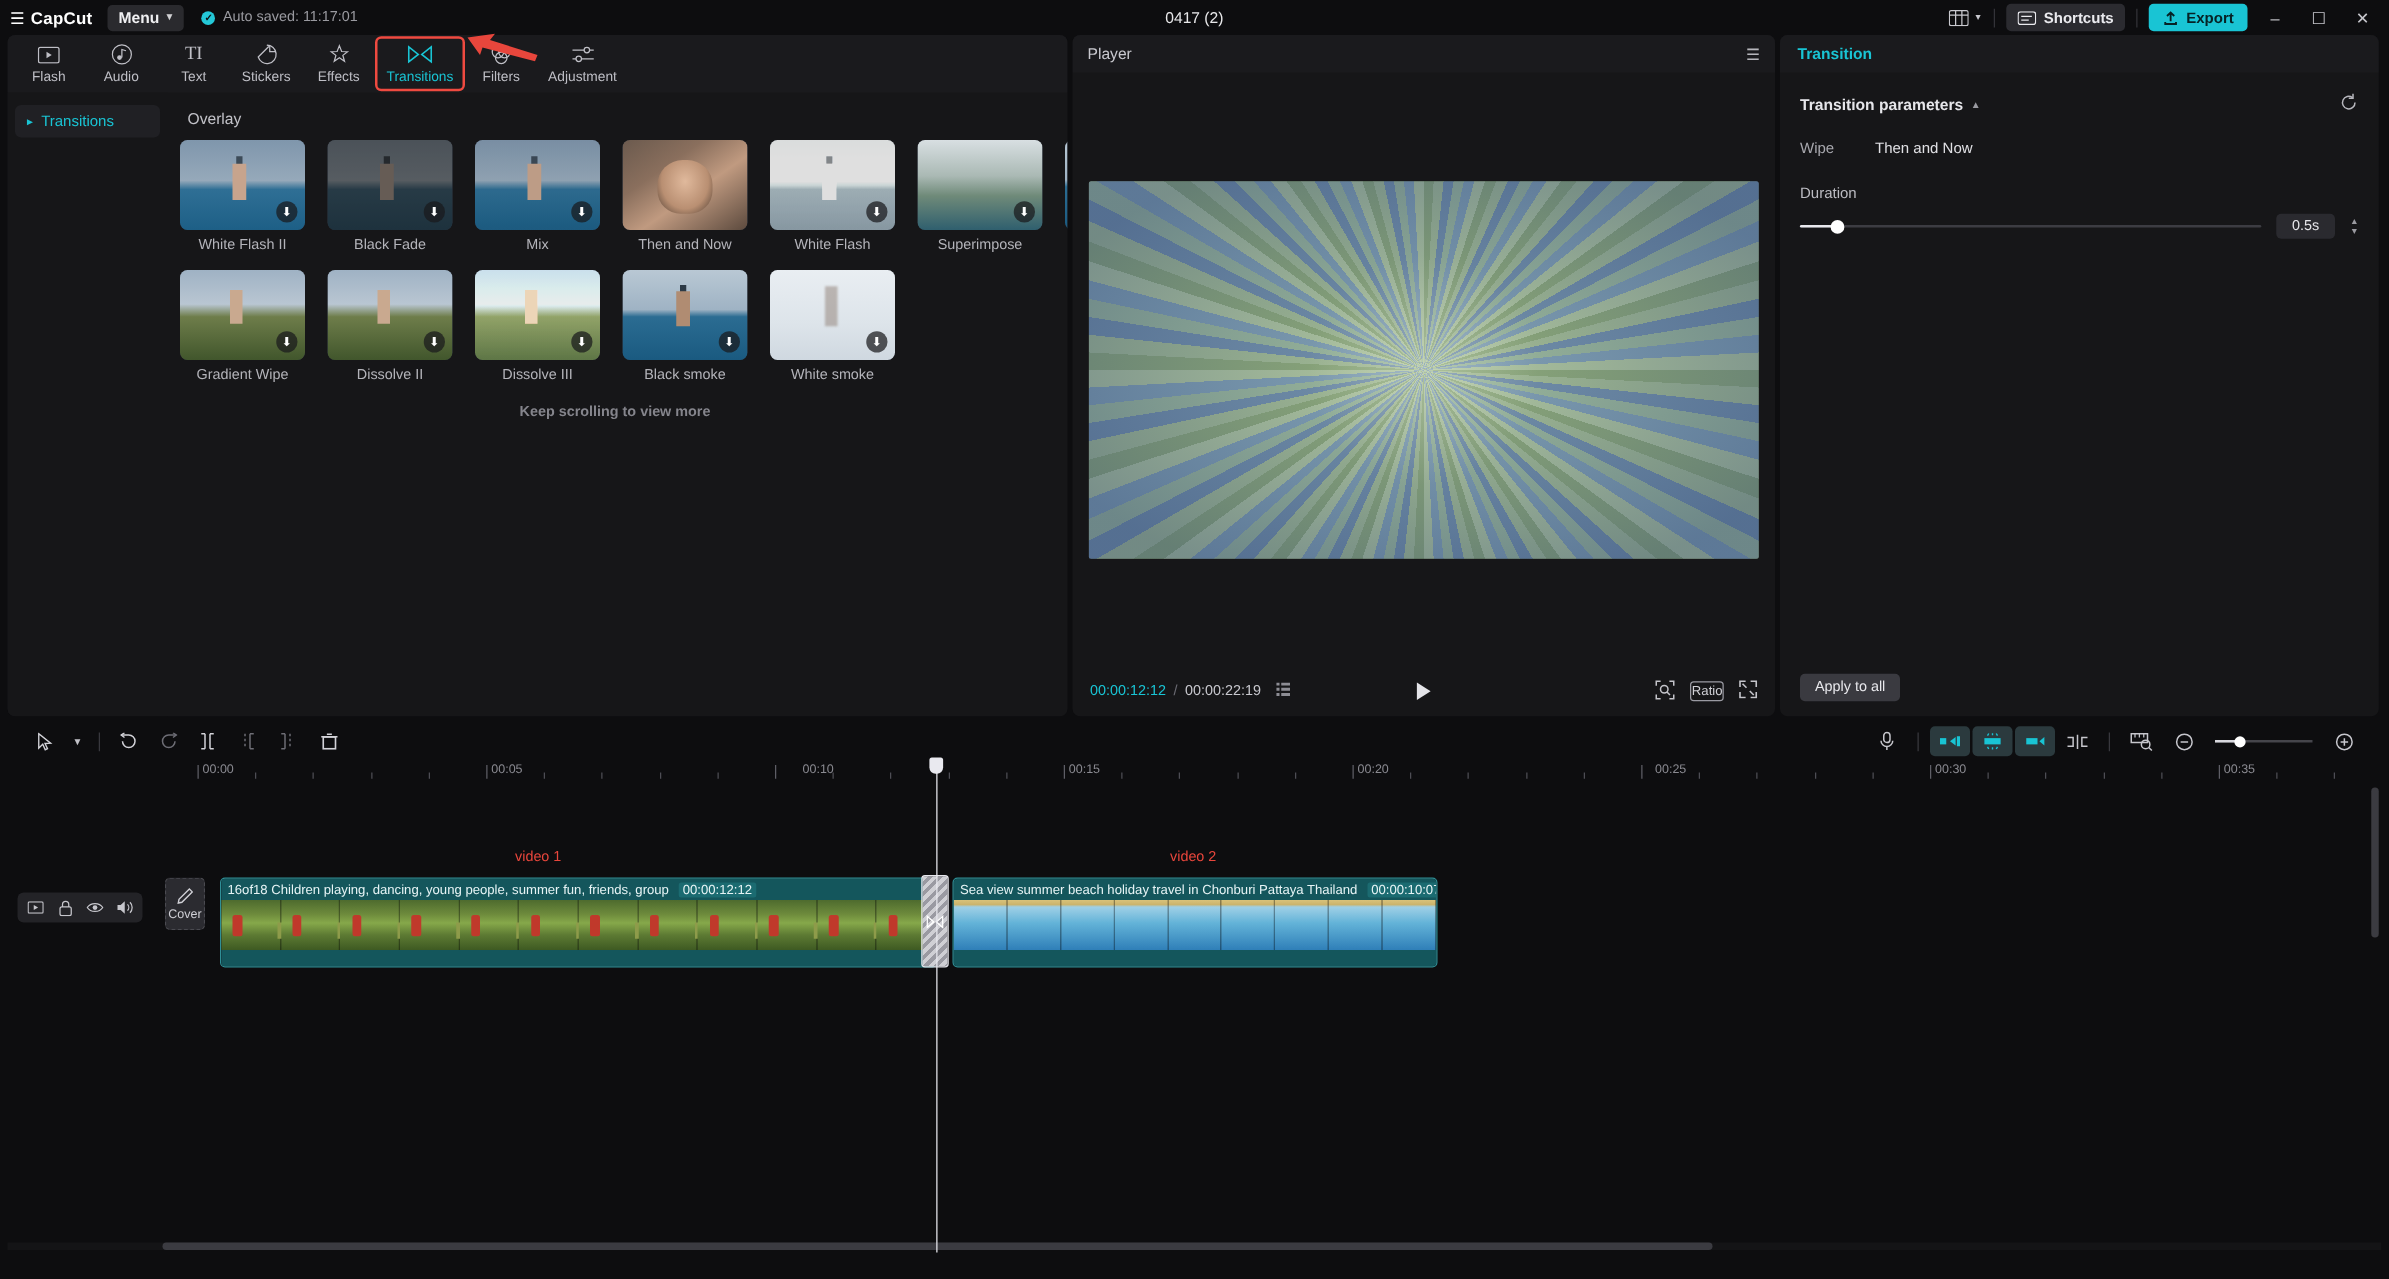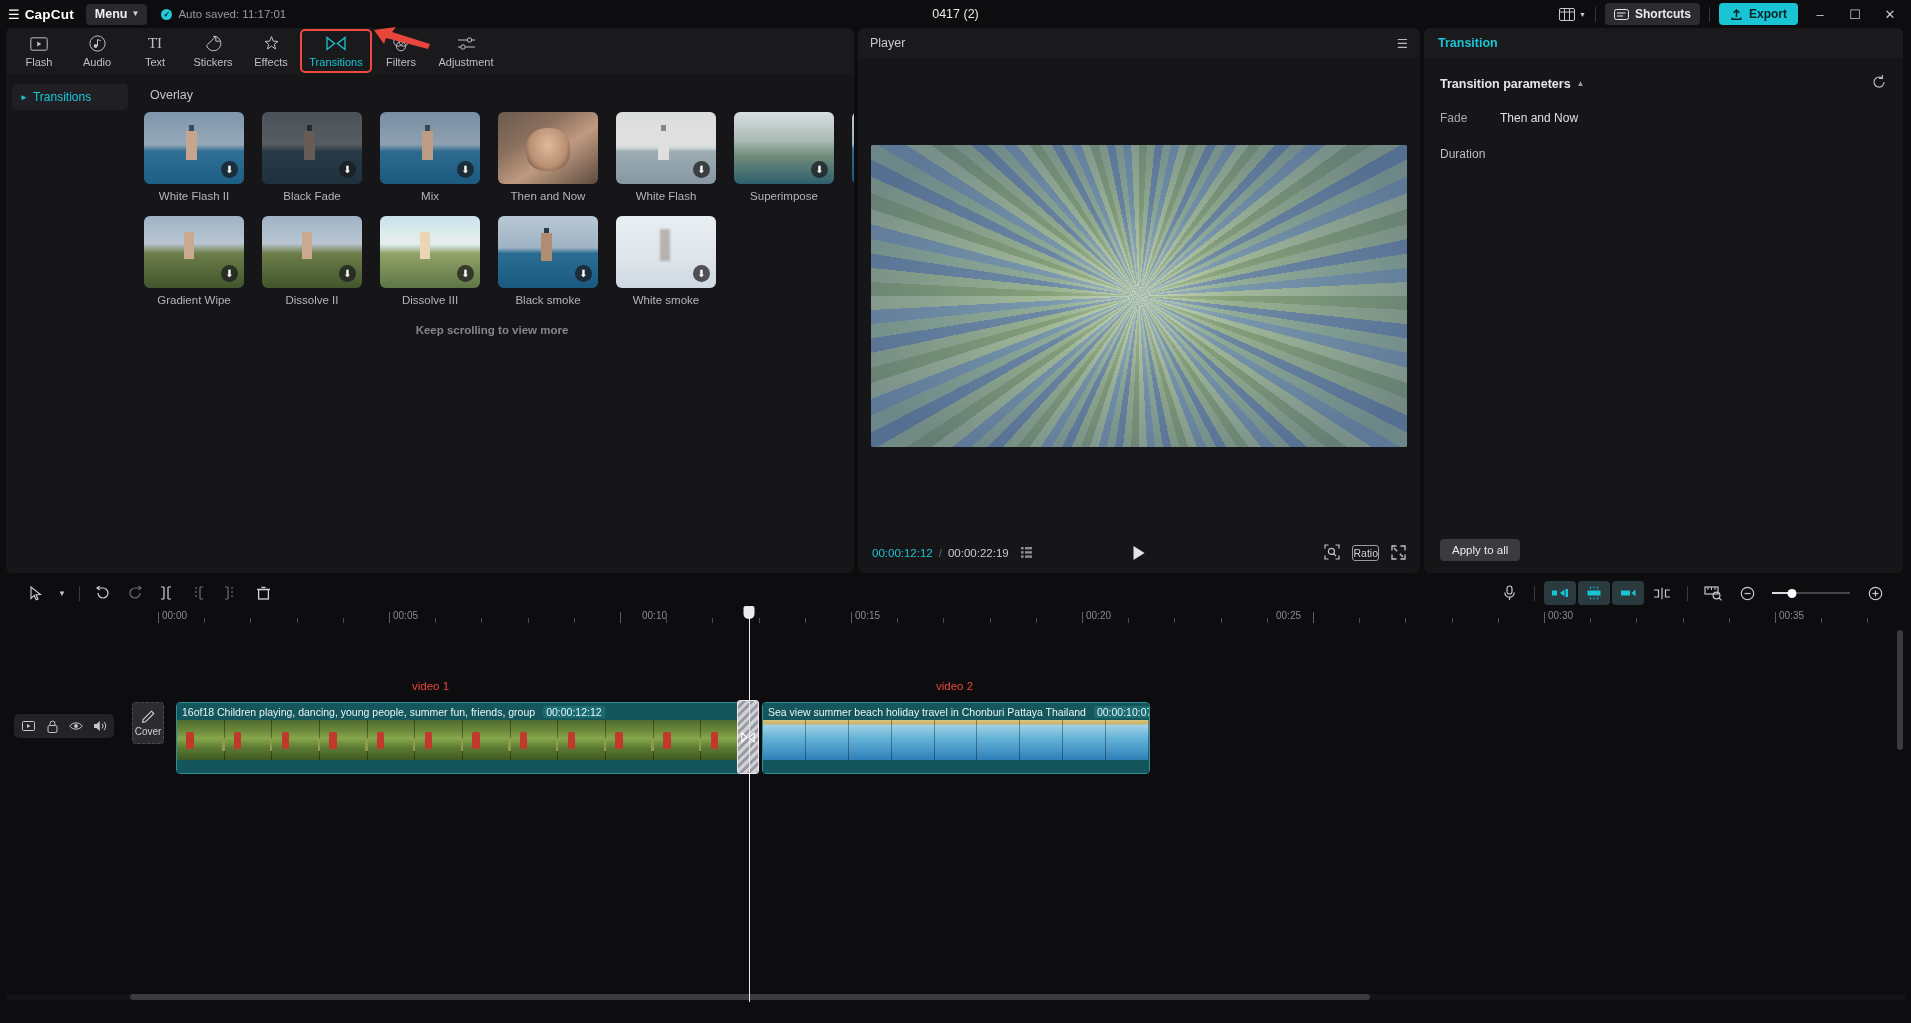--- a/index.html
+++ b/index.html
@@ -591,24 +591,36 @@
         <span class="rp-sec">Transition parameters</span>
         <span class="rp-caret">▲</span>
         <span class="rp-reset">
           <svg width="16" height="16" viewBox="0 0 16 16">
             <path d="M13 8 A5 5 0 1 1 11 4.1" fill="none" stroke="#b8b8be" stroke-width="1.2"></path>
             <path d="M11.4 1 L11.4 4.5 L8 4.5" fill="none" stroke="#b8b8be" stroke-width="1.2"></path>
           </svg>
         </span>
       </div>
       <div class="rp-namerow">
-        <span class="rp-lbl">Fade</span>
+        <span class="rp-lbl">Wipe</span>
         <span class="rp-val">Then and Now</span>
       </div>
       <div class="rp-dur">Duration</div>
+      <div class="slider-row">
+        <div class="slider">
+          <div class="slider-track"></div>
+          <div class="slider-fill"></div>
+          <div class="slider-knob"></div>
+        </div>
+        <div class="num-box">0.5s</div>
+        <div class="spin">
+          <span>▲</span>
+          <span>▼</span>
+        </div>
+      </div>
     </div>
     <div class="rp-foot">
       <div class="apply-btn">Apply to all</div>
     </div>
   </div>
 </div>
 
 <div class="timeline">
   <div class="tl-tools">
     <div class="tool">
@@ -750,21 +762,21 @@
       <div class="tick" style="left: 813.4px;"></div>
       <div class="tick" style="left: 859.6px;"></div>
       <div class="tick" style="left: 905.8px;"></div>
       <div class="tick major" style="left: 952px;"></div>
       <div class="tlabel" style="left: 952px;">00:20</div>
       <div class="tick" style="left: 998.2px;"></div>
       <div class="tick" style="left: 1044.4px;"></div>
       <div class="tick" style="left: 1090.6px;"></div>
       <div class="tick" style="left: 1136.8px;"></div>
       <div class="tick major" style="left: 1183px;"></div>
-      <div class="tlabel" style="left: 1142px; text-align: center;">00:25</div>
+      <div class="tlabel" style="left: 1190px; text-align: center;">00:25</div>
       <div class="tick" style="left: 1229.2px;"></div>
       <div class="tick" style="left: 1275.4px;"></div>
       <div class="tick" style="left: 1321.6px;"></div>
       <div class="tick" style="left: 1367.8px;"></div>
       <div class="tick major" style="left: 1414px;"></div>
       <div class="tlabel" style="left: 1414px;">00:30</div>
       <div class="tick" style="left: 1460.2px;"></div>
       <div class="tick" style="left: 1506.4px;"></div>
       <div class="tick" style="left: 1552.6px;"></div>
       <div class="tick" style="left: 1598.8px;"></div>

